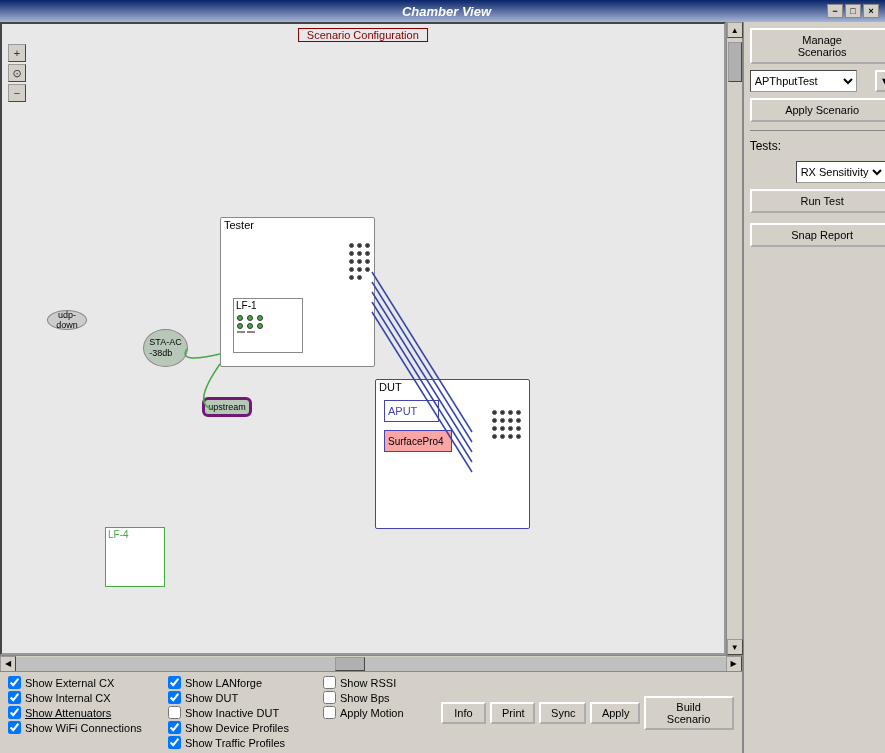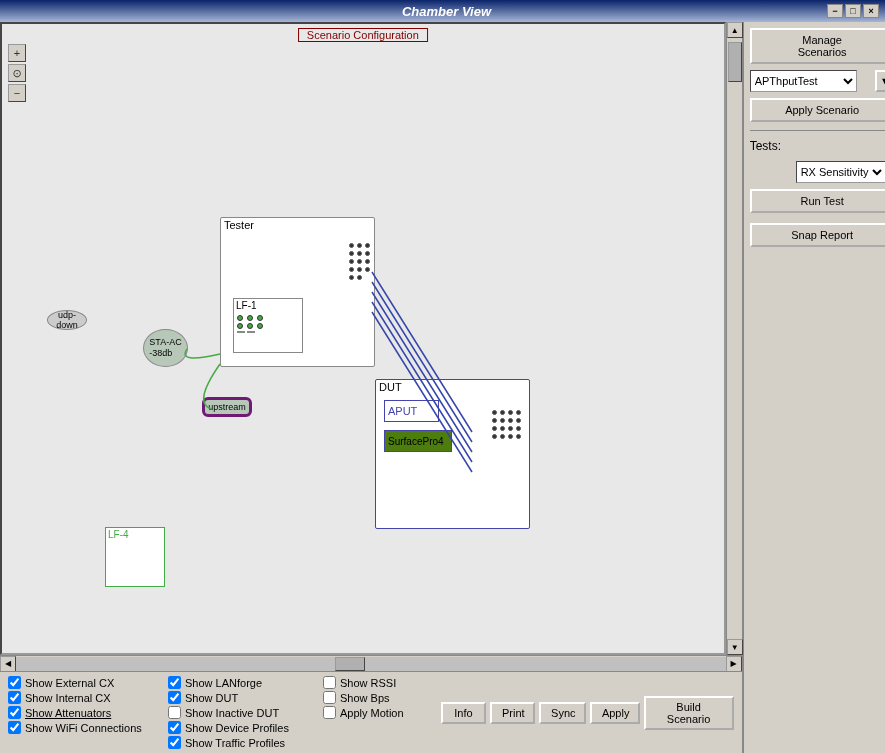--- a/index.html
+++ b/index.html
@@ -204,21 +204,21 @@
       padding-left: 3px;
       color: #4444aa;
     }
     .surfacepro-label {
       position: absolute;
       left: 8px;
       top: 50px;
       width: 68px;
       height: 22px;
       border: 1px solid #4444aa;
-      background: #4d7c0f;
+      background: #fca5a5;
       font-size: 10px;
       display: flex;
       align-items: center;
       padding-left: 3px;
       color: #000;
     }
     .lf4-box {
       position: absolute;
       left: 103px;
       top: 503px;

